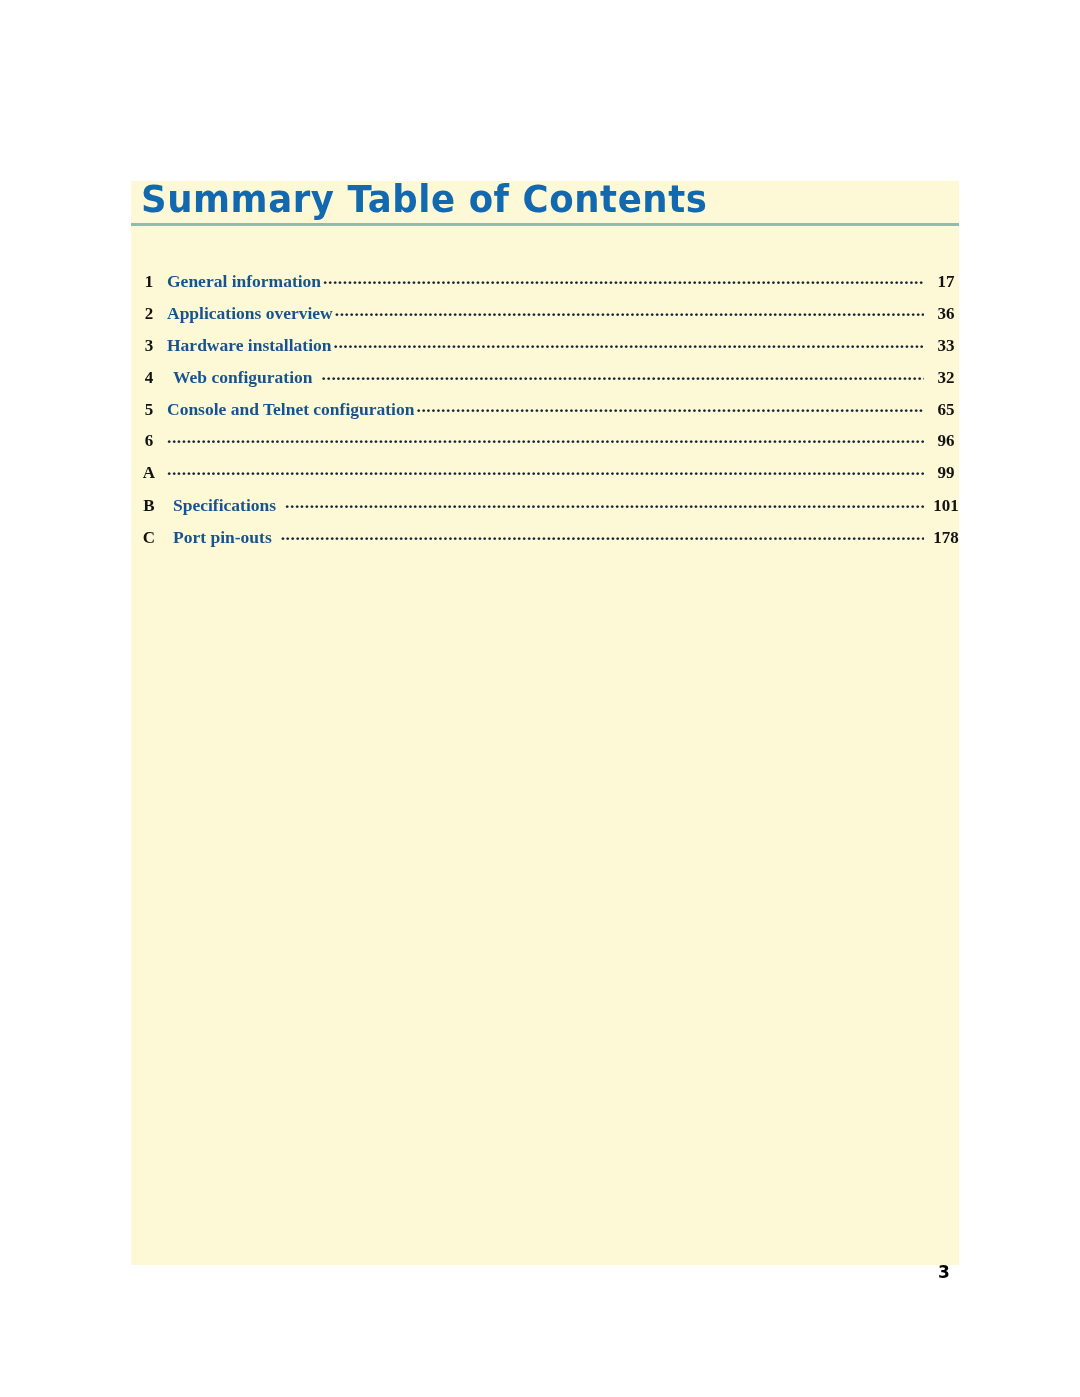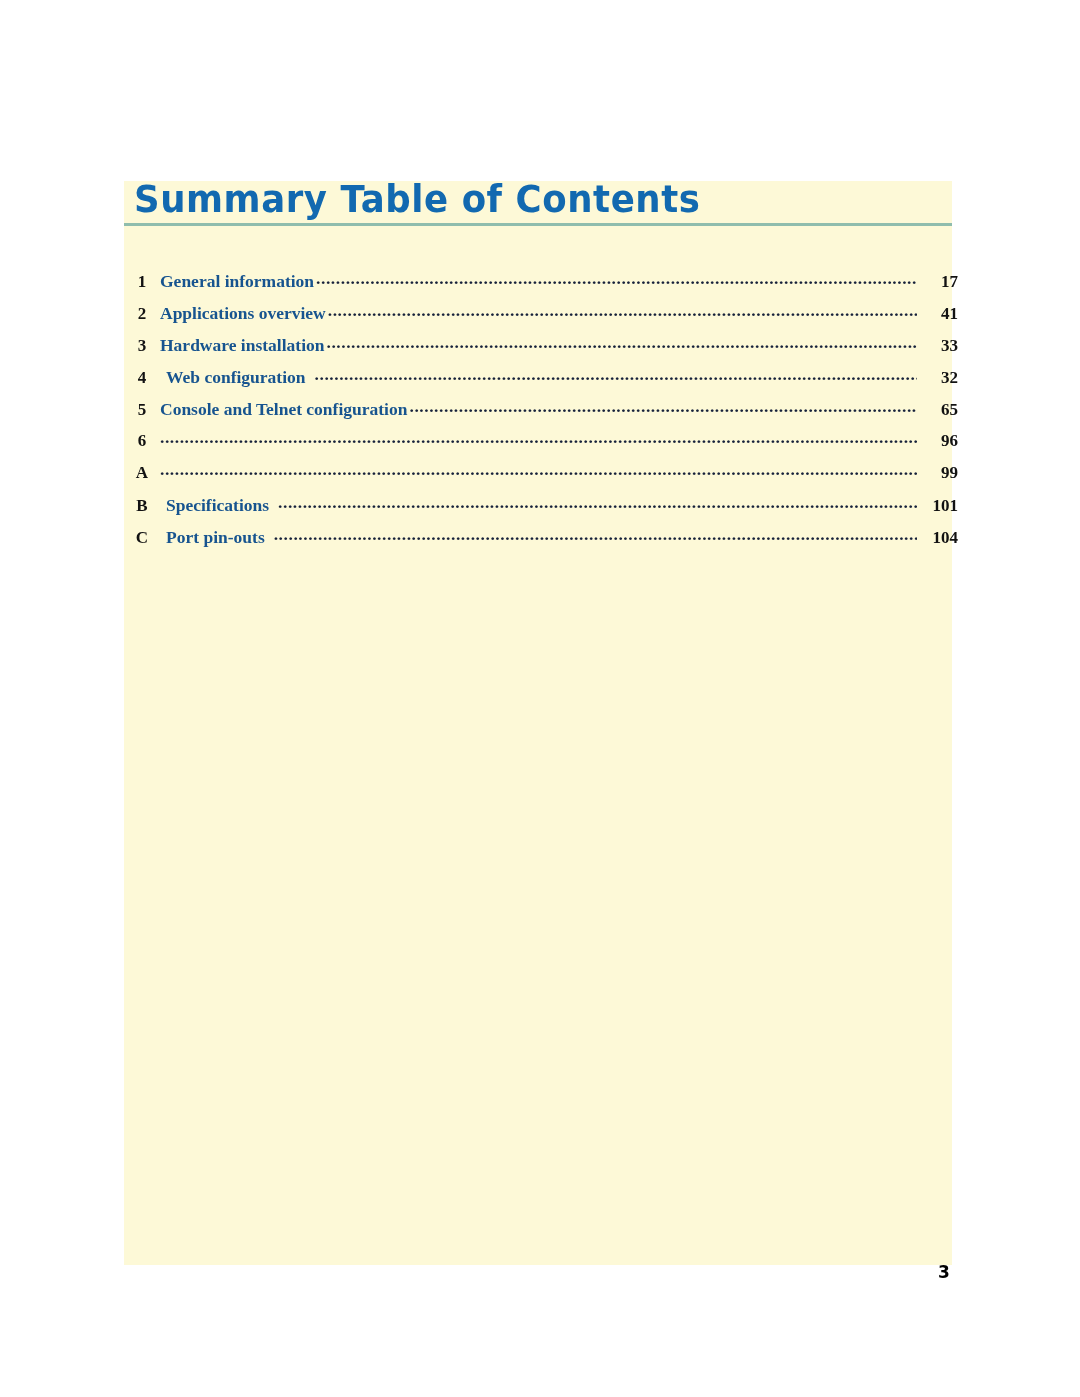--- a/index.html
+++ b/index.html
@@ -19,21 +19,21 @@
   
   .page {
     position: absolute;
     inset: 0;
     background: #ffffff;
   }
 
   
   .content-panel {
     position: absolute;
-    left: 124px;
+    left: 131px;
     top: 181px;
     width: 828px;
     height: 1084px;
     background: #fdf9d7;
   }
 
   
   .page-title {
     position: absolute;
     left: 10px;
@@ -107,21 +107,21 @@
     color: #16213a;
     font-size: 17.5px;
     font-weight: bold;
     letter-spacing: 0.55px;
     white-space: nowrap;
     line-height: 17px;
   }
   .toc-page {
     width: 38px;
     flex: 0 0 38px;
-    text-align: right;
+    text-align: center;
     color: #121212;
     font-size: 17px;
     font-weight: bold;
   }
 
   
   .footer-page-number {
     position: absolute;
     left: 924px;
     top: 1262px;
@@ -150,21 +150,21 @@
         <span class="toc-num">1</span>
         <span class="toc-label">General information</span>
         <span class="toc-leader"></span>
         <span class="toc-page">17</span>
       </div>
 
       <div class="toc-row">
         <span class="toc-num">2</span>
         <span class="toc-label">Applications overview</span>
         <span class="toc-leader"></span>
-        <span class="toc-page">41</span>
+        <span class="toc-page">36</span>
       </div>
 
       <div class="toc-row">
         <span class="toc-num">3</span>
         <span class="toc-label">Hardware installation</span>
         <span class="toc-leader"></span>
         <span class="toc-page">33</span>
       </div>
 
       <div class="toc-row">
@@ -197,21 +197,21 @@
         <span class="toc-num">B</span>
         <span class="toc-label gap">Specifications</span>
         <span class="toc-leader"></span>
         <span class="toc-page">101</span>
       </div>
 
       <div class="toc-row">
         <span class="toc-num">C</span>
         <span class="toc-label gap">Port pin-outs</span>
         <span class="toc-leader"></span>
-        <span class="toc-page">104</span>
+        <span class="toc-page">178</span>
       </div>
 
     </div>
   </div>
 
   <div class="footer-page-number">3</div>
 
 </div>
 
 </body></html>

